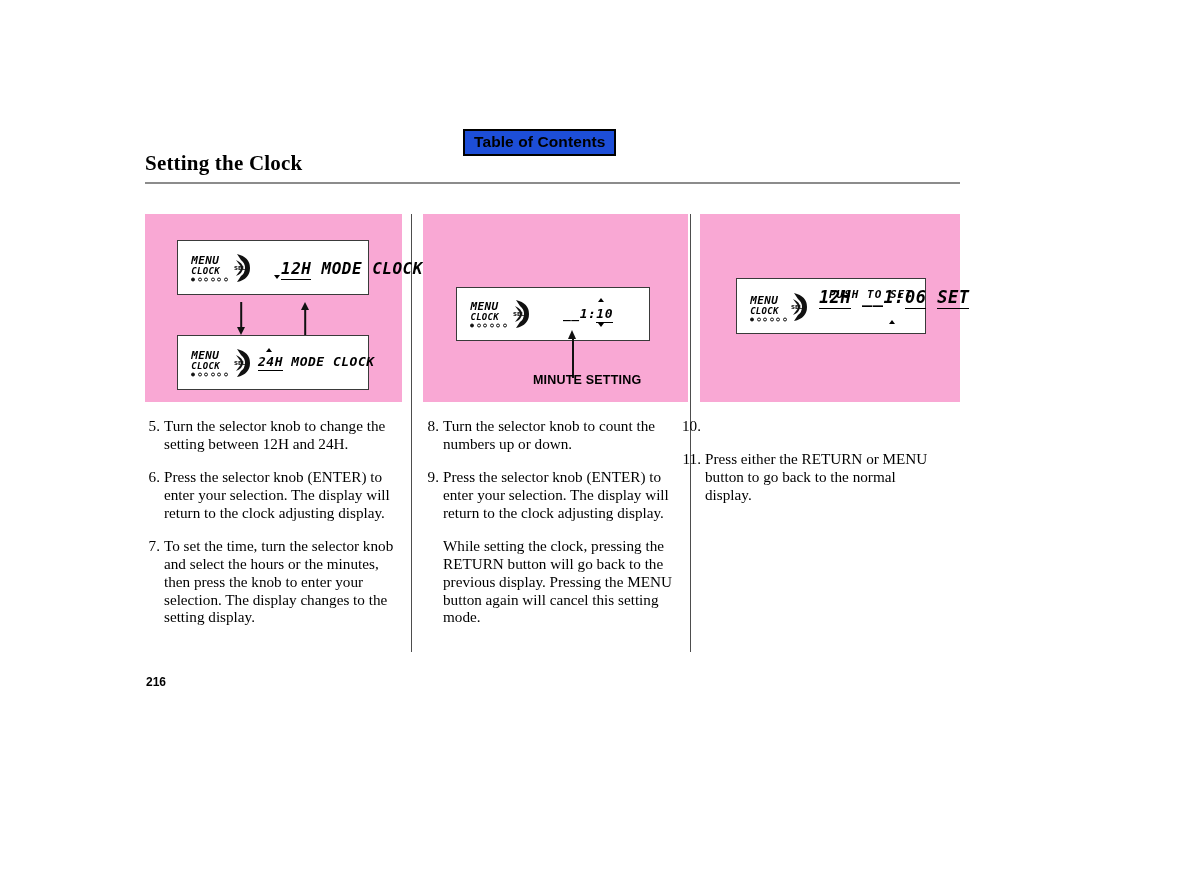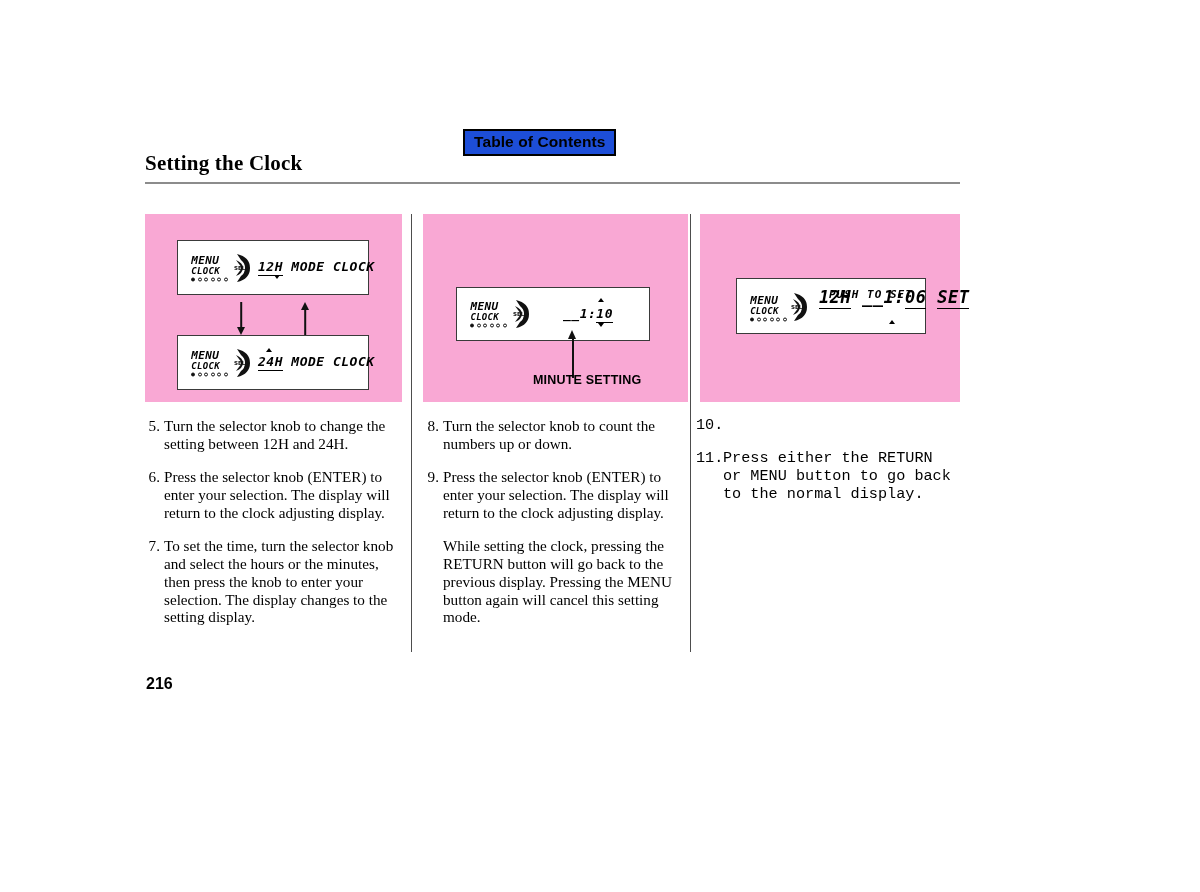--- a/index.html
+++ b/index.html
@@ -202,21 +202,21 @@
   
   .instr-col {
     position: absolute;
     top: 417px;
     font-family: "Liberation Serif", serif;
     font-size: 15.2px;
     line-height: 1.18;
   }
   #col-1 { left: 145px; width: 252px; }
   #col-2 { left: 424px; width: 252px; }
-  #col-3 { left: 696px; width: 255px; font-family: Liberation Mono, monospace; }
+  #col-3 { left: 678px; width: 255px; }
 
   .step {
     display: flex;
     margin-bottom: 15px;
   }
   .step .num {
     flex: 0 0 auto;
     text-align: right;
     padding-right: 4px;
   }
@@ -225,21 +225,21 @@
   .step .body { flex: 1 1 auto; }
   .step .para { margin: 0; }
   .step .para + .para { margin-top: 15px; }
 
   #page-number {
     position: absolute;
     left: 146px;
     top: 675px;
     font-family: "Liberation Sans", sans-serif;
     font-weight: bold;
-    font-size: 16px;
+    font-size: 12px;
   }
 </style>
 </head>
 <body>
 
 <div id="toc-box">Table of Contents</div>
 
 <div id="page-title">Setting the Clock</div>
 
 <div id="title-rule"></div>
@@ -265,21 +265,21 @@
       </div>
 
       <div class="knob" style="left:54px;">
         <svg width="22" height="34" viewBox="0 0 22 34">
           <path d="M5 3 Q18 6 18 17 Q18 28 5 31 L9 25 Q13 22 13 17 Q13 12 9 9 Z" fill="#111"></path>
           <path d="M4 9 Q11 12 11 17 Q11 22 4 25 L7 21 Q9 19 9 17 Q9 15 7 13 Z" fill="#111"></path>
           <text x="2" y="19" font-family="DejaVu Sans, sans-serif" font-size="5.5" font-weight="bold" fill="#111">SEL</text>
         </svg>
       </div>
 
-      <div class="lcd-main" style="left:80px; top:18px; font-size:13px;">
+      <div class="lcd-main" style="left:103px; top:18px; font-size:16px;">
         <span class="uline">12H</span> MODE CLOCK
       </div>
       <div class="tri down" style="left:96px; top:34px;"></div>
     </div>
   </div>
 
   <div class="flow-arrow down" style="left:90px; top:88px; width:12px; height:34px;">
     <div class="shaft"></div>
       <div class="head"></div>
   </div>

